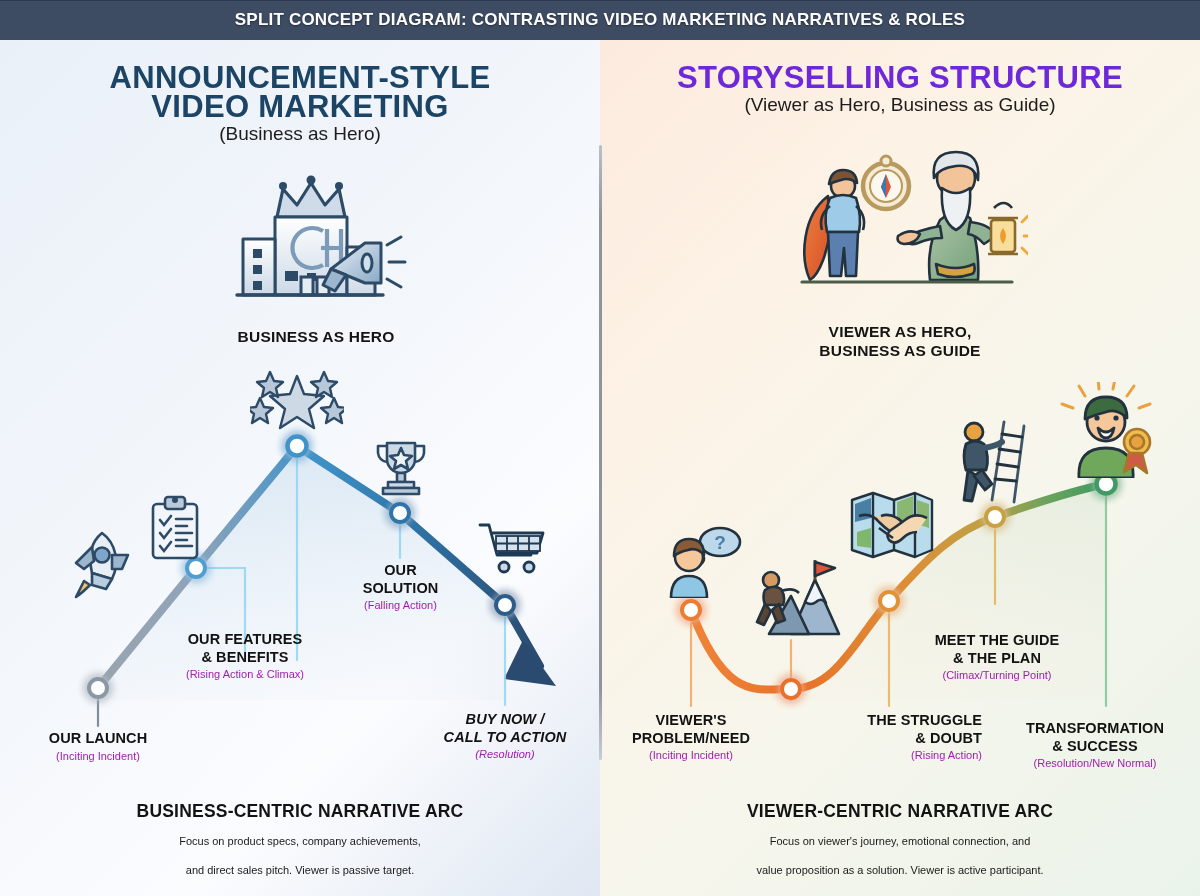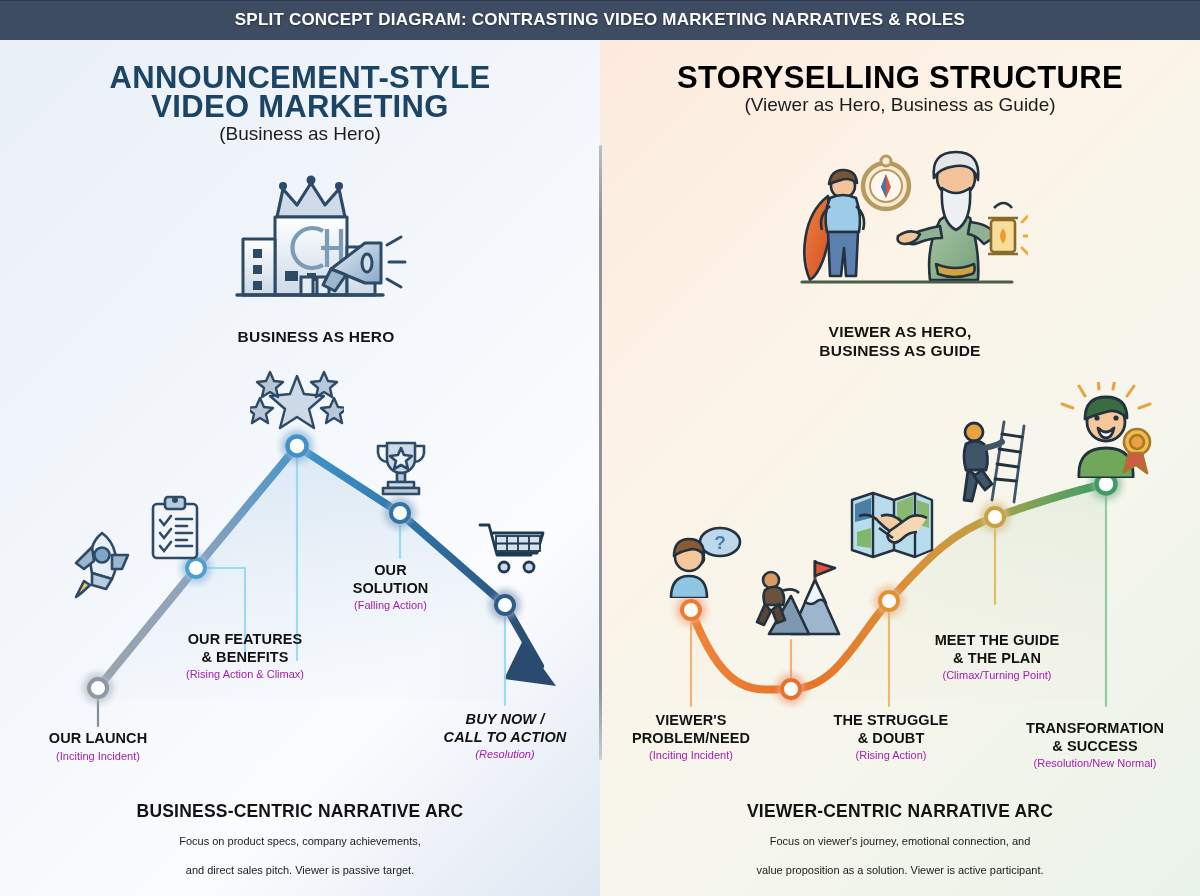--- a/index.html
+++ b/index.html
@@ -34,21 +34,21 @@
     border-radius:2px;
   }
 
   
   .phead{position:absolute;left:0;width:600px;text-align:center;}
   .phead .h1{
     font-size:31px;font-weight:bold;line-height:29px;letter-spacing:.3px;
   }
   .phead .h2{font-size:19px;color:#1d1d1d;line-height:26px;}
   .left-h1{color:#1c4465;}
-  .right-h1{color:#000000;}
+  .right-h1{color:#6d28d9;}
 
   
   .heroCap{
     position:absolute;width:600px;left:0;text-align:center;
     font-size:15.5px;font-weight:bold;color:#141414;line-height:19px;letter-spacing:.2px;
   }
 
   
   .arcsvg{position:absolute;left:0;top:0;width:1200px;height:896px;pointer-events:none;}
 
@@ -461,39 +461,39 @@
     <div class="t">OUR LAUNCH</div>
     <div class="s">(Inciting Incident)</div>
   </div>
 
   <div class="nlabel" style="left:130px;top:631px;width:230px;">
     <div class="t">OUR FEATURES</div>
     <div class="t">&amp; BENEFITS</div>
     <div class="s">(Rising Action &amp; Climax)</div>
   </div>
 
-  <div class="nlabel" style="left:308px;top:562px;width:165px;">
+  <div class="nlabel" style="left:318px;top:562px;width:165px;">
     <div class="t">OUR</div>
     <div class="t">SOLUTION</div>
     <div class="s">(Falling Action)</div>
   </div>
 
   <div class="nlabel" style="left:405px;top:711px;width:200px;font-style:italic;">
     <div class="t">BUY NOW /</div>
     <div class="t">CALL TO ACTION</div>
     <div class="s">(Resolution)</div>
   </div>
 
   <div class="nlabel" style="left:606px;top:712px;width:170px;">
     <div class="t">VIEWER'S</div>
     <div class="t">PROBLEM/NEED</div>
     <div class="s">(Inciting Incident)</div>
   </div>
 
-  <div class="nlabel" style="left:800px;top:712px;width:182px;">
+  <div class="nlabel" style="left:800px;top:712px;width:182px;text-align:right;">
     <div class="t">THE STRUGGLE</div>
     <div class="t">&amp; DOUBT</div>
     <div class="s">(Rising Action)</div>
   </div>
 
   <div class="nlabel" style="left:905px;top:608px;width:184px;margin-top:24px;">
     <div class="t">MEET THE GUIDE</div>
     <div class="t">&amp; THE PLAN</div>
     <div class="s">(Climax/Turning Point)</div>
   </div>

